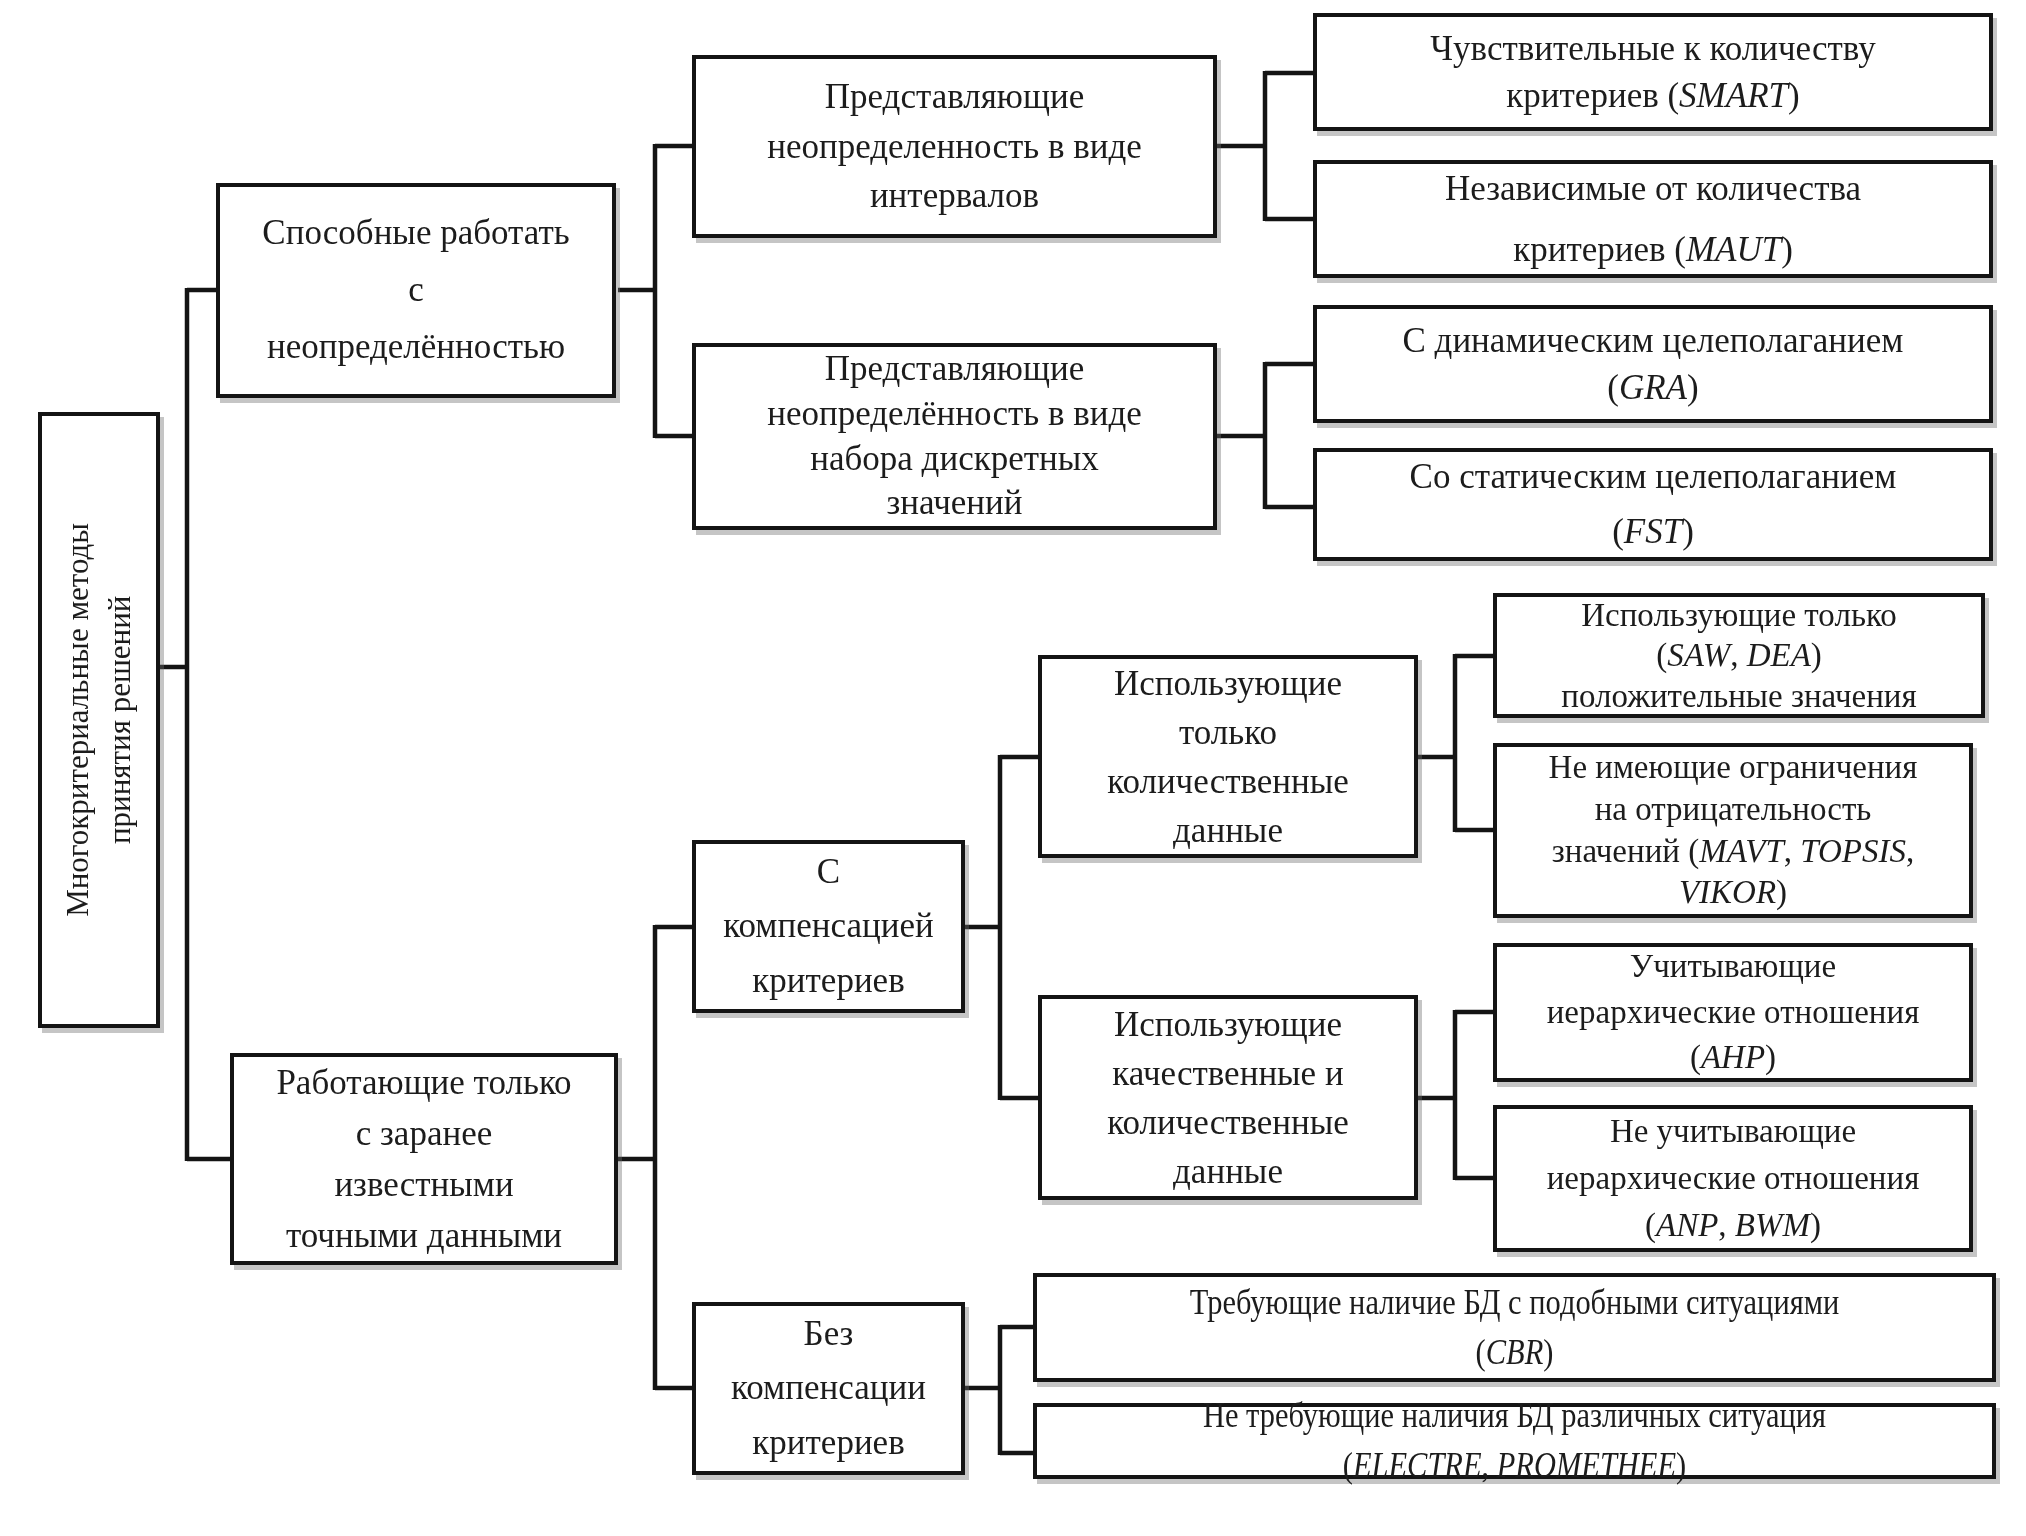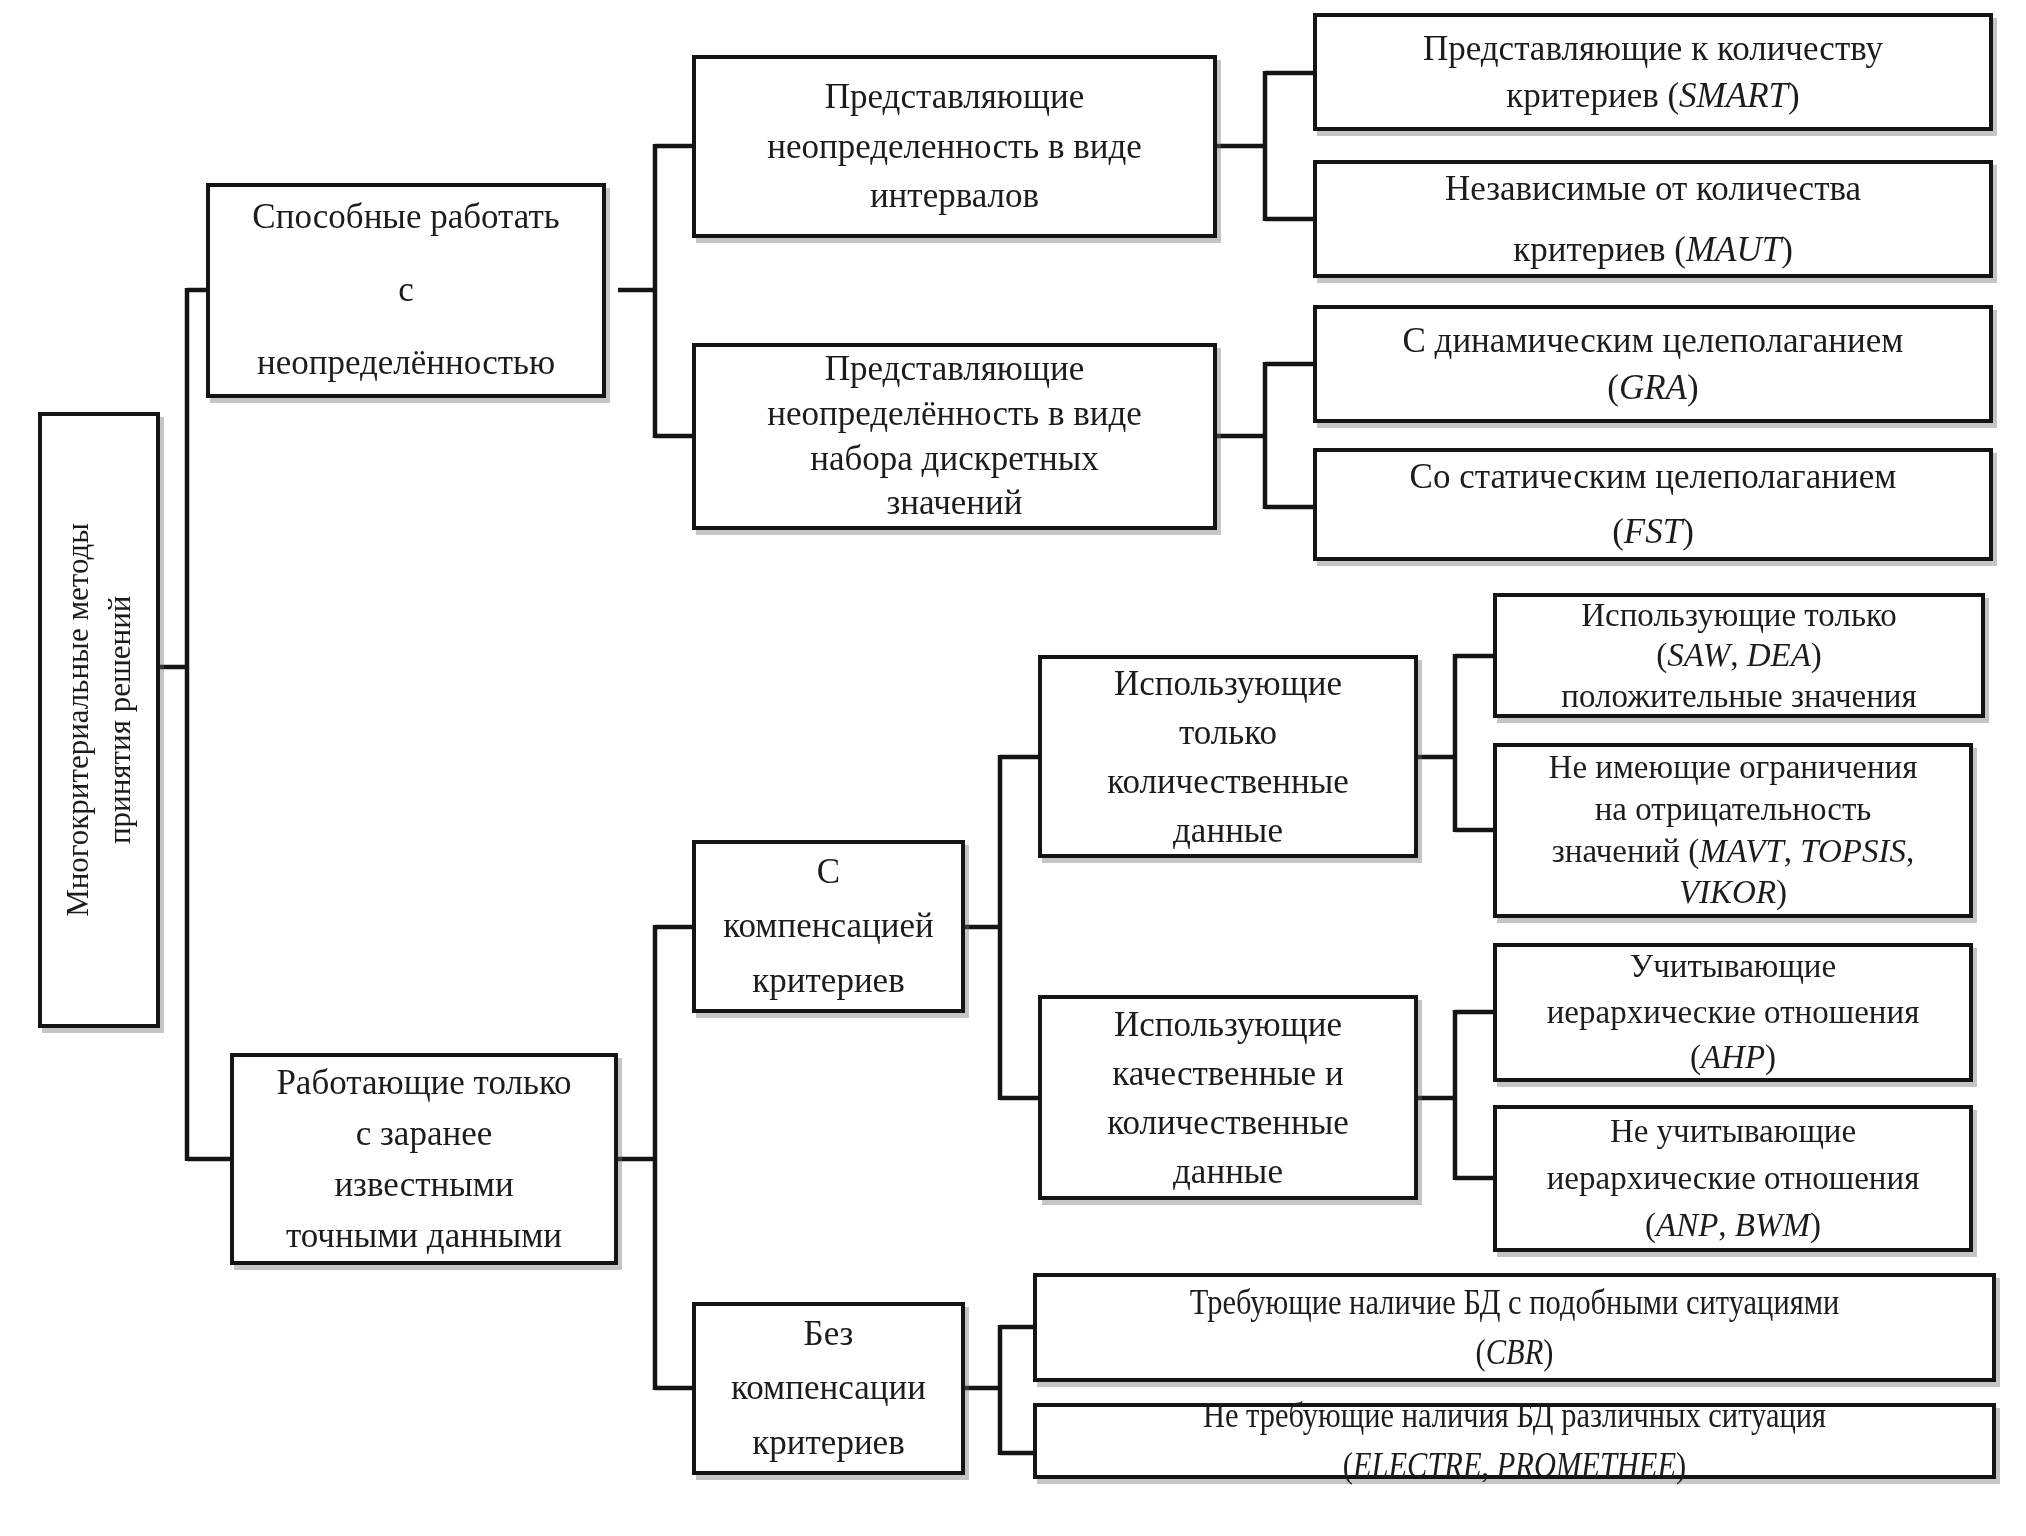--- a/index.html
+++ b/index.html
@@ -71,21 +71,21 @@
       M965 1388 H1000 M1000 1325 V1455 M1000 1327 H1033 M1000 1453 H1033"></path>
   </svg>
 
   <div class="node n-root" style="left:38px;top:412px;width:122px;height:616px;">
     <div class="vert">
         <div class="ln">Многокритериальные методы</div>
         <div class="ln">принятия решений</div>
       </div>
   </div>
 
-  <div class="node n-b1" style="left:206px;top:183px;width:400px;height:215px;gap:16px;">
+  <div class="node n-b1" style="left:216px;top:183px;width:400px;height:215px;">
       <div class="ln">Способные работать</div>
       <div class="ln">с</div>
       <div class="ln">неопределённостью</div>
     </div>
 
   <div class="node n-b2" style="left:230px;top:1053px;width:388px;height:212px;">
       <div class="ln">Работающие только</div>
       <div class="ln">с заранее</div>
       <div class="ln">известными</div>
       <div class="ln">точными данными</div>
@@ -98,21 +98,21 @@
     </div>
 
   <div class="node n-c2" style="left:692px;top:343px;width:525px;height:187px;">
       <div class="ln">Представляющие</div>
       <div class="ln">неопределённость в виде</div>
       <div class="ln">набора дискретных</div>
       <div class="ln">значений</div>
     </div>
 
   <div class="node n-d1" style="left:1313px;top:13px;width:680px;height:118px;">
-      <div class="ln">Представляющие к количеству</div>
+      <div class="ln">Чувствительные к количеству</div>
       <div class="ln">критериев (<i>SMART</i>)</div>
     </div>
 
   <div class="node n-d2" style="left:1313px;top:160px;width:680px;height:118px;">
       <div class="ln">Независимые от количества</div>
       <div class="ln">критериев (<i>MAUT</i>)</div>
     </div>
 
   <div class="node n-d3" style="left:1313px;top:305px;width:680px;height:118px;align-items:center;">
       <div class="ln">С динамическим целеполаганием</div>

